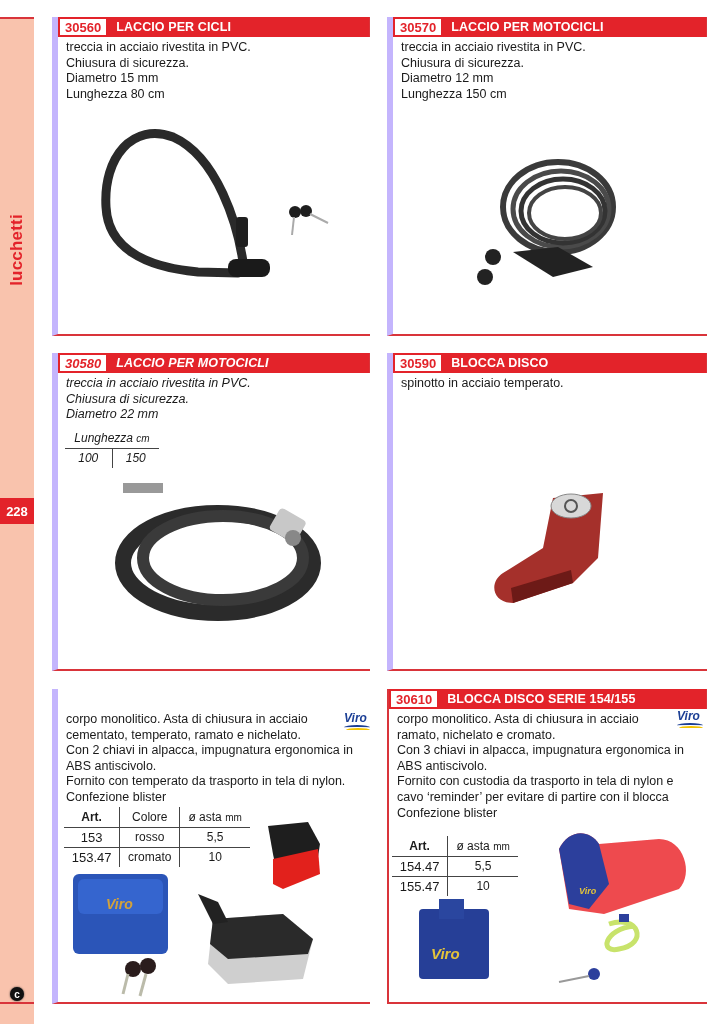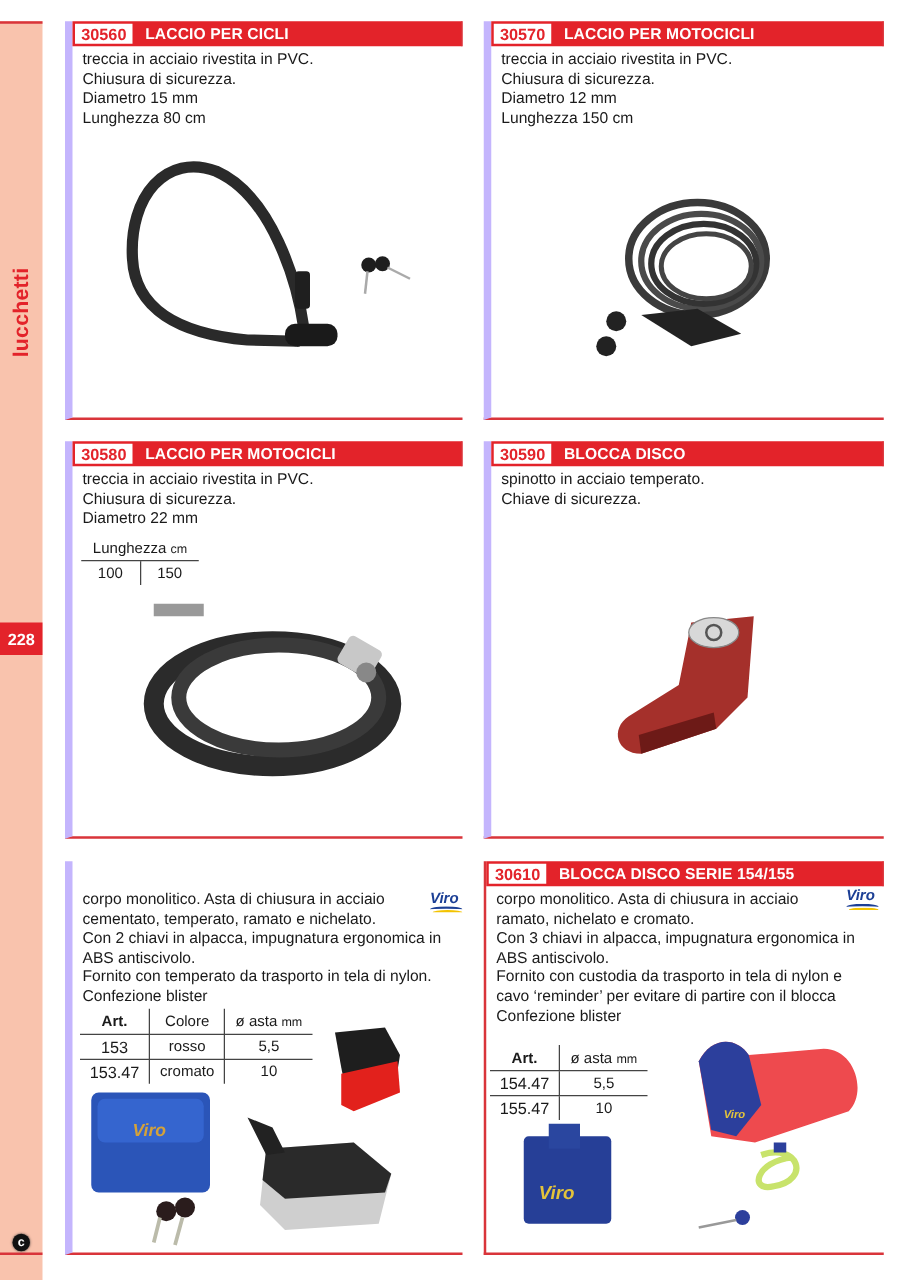--- a/index.html
+++ b/index.html
@@ -88,21 +88,21 @@
     <ellipse cx="95" cy="60" rx="55" ry="45" fill="none" stroke="#3a3a3a" stroke-width="6"></ellipse>
     <ellipse cx="98" cy="62" rx="48" ry="38" fill="none" stroke="#4a4a4a" stroke-width="5"></ellipse>
     <ellipse cx="100" cy="64" rx="42" ry="32" fill="none" stroke="#333" stroke-width="5"></ellipse>
     <ellipse cx="102" cy="66" rx="36" ry="26" fill="none" stroke="#444" stroke-width="4"></ellipse>
     <path d="M50 105 L 90 130 L 130 120 L 95 100 Z" fill="#222"></path>
     <circle cx="30" cy="110" r="8" fill="#222"></circle>
     <circle cx="22" cy="130" r="8" fill="#222"></circle>
   </svg>
 </div>
 
-<div class="panel" style="left:52px; top:353px; width:318px; height:318px;">
+<div class="panel" style="left:52px; top:353px; width:318px; height:318px;font-style:italic;">
   <div class="header">
     <span class="code">30580</span>
     <span class="title">LACCIO PER MOTOCICLI</span>
   </div>
   <div class="desc">
     <div>treccia in acciaio rivestita in PVC.</div>
     <div>Chiusura di sicurezza.</div>
     <div>Diametro 22 mm</div>
   </div>
   <table class="spec" style="left:7px; top:75px; width:94px;">
@@ -125,21 +125,20 @@
   </svg>
 </div>
 
 <div class="panel" style="left:387px; top:353px; width:320px; height:318px;">
   <div class="header">
     <span class="code">30590</span>
     <span class="title">BLOCCA DISCO</span>
   </div>
   <div class="desc">
     <div>spinotto in acciaio temperato.</div>
-    <div>Chiave di sicurezza.</div>
   </div>
   <svg class="img" style="left:90px; top:125px;" width="140" height="130" viewBox="0 0 140 130">
     <path d="M70 20 L 120 15 L 115 80 L 90 105 L 30 125 C 10 125, 5 105, 20 95 L 60 70 Z" fill="#a5302b"></path>
     <path d="M30 125 L 90 105 L 88 92 L 28 110 Z" fill="#6d1a17"></path>
     <ellipse cx="88" cy="28" rx="20" ry="12" fill="#d8d8d8" stroke="#888"></ellipse>
     <circle cx="88" cy="28" r="6" fill="none" stroke="#555" stroke-width="2"></circle>
   </svg>
 </div>
 
 <div class="panel" style="left:52px; top:689px; width:318px; height:315px;">

